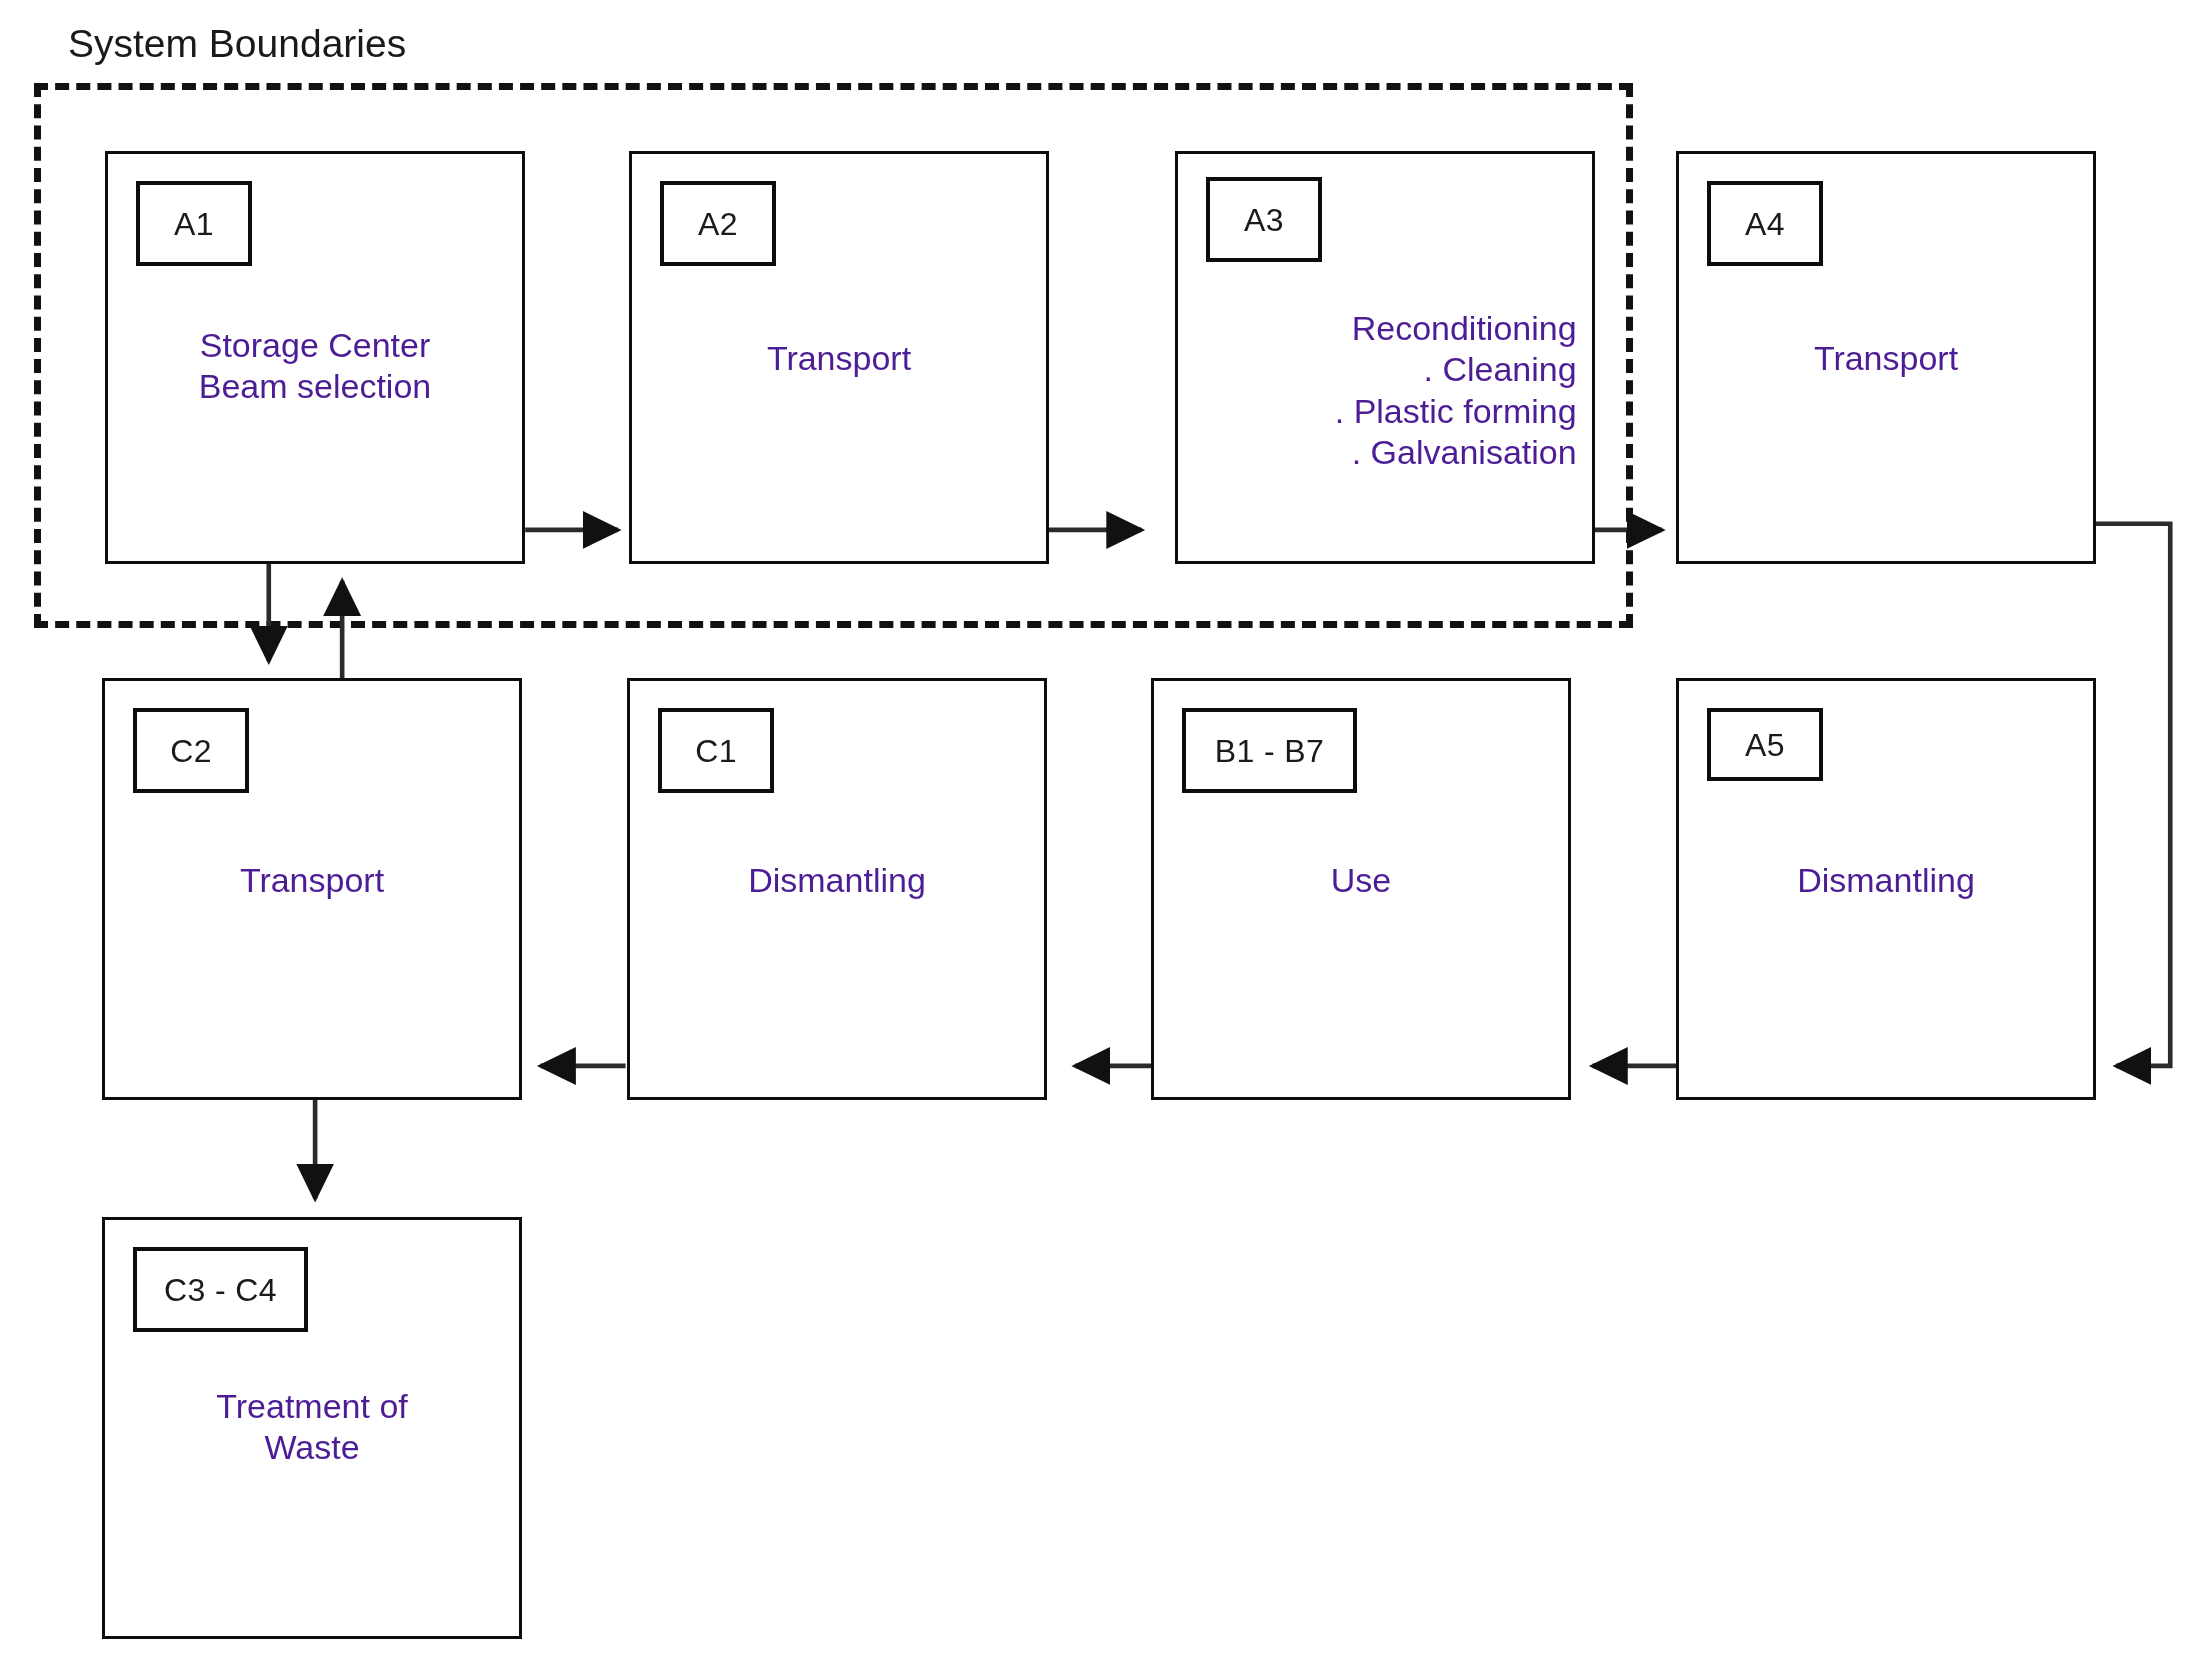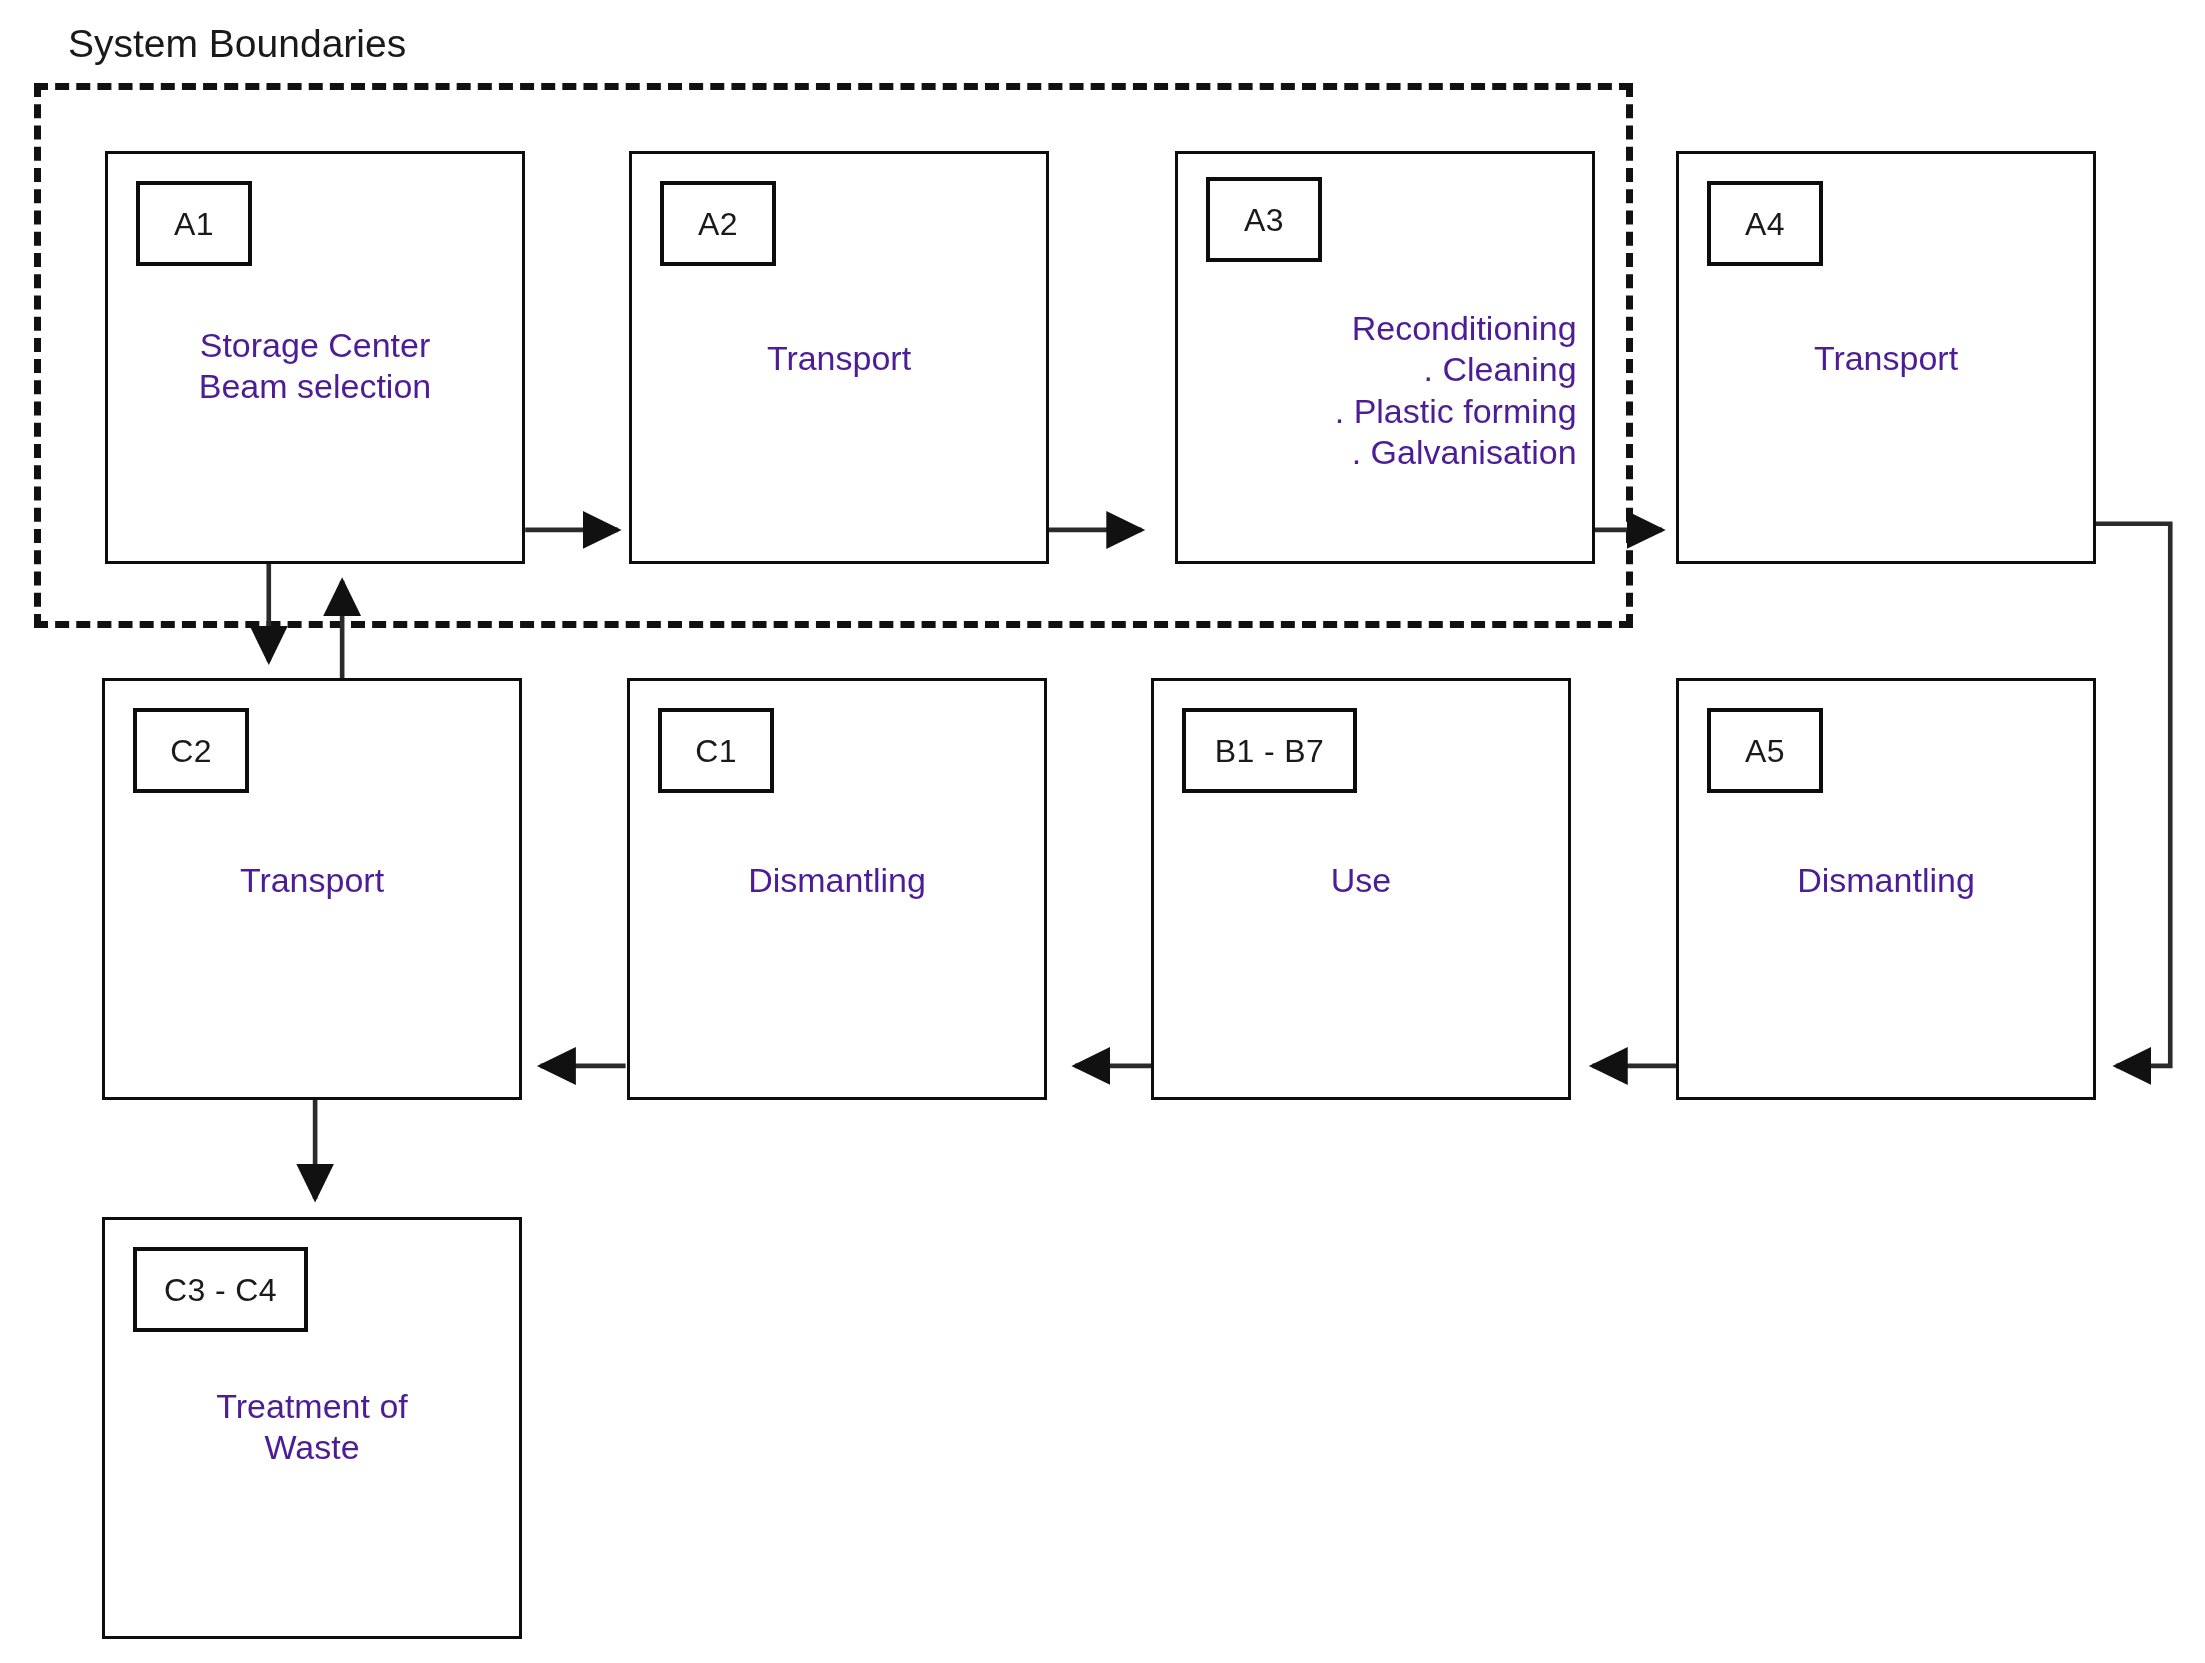--- a/index.html
+++ b/index.html
@@ -169,21 +169,21 @@
   </div>
 
   <div class="pbox" style="left:1151px; top:678px; width:420px; height:422px;">
     <div class="tagbox" style="left:28px; top:27px; width:175px; height:85px;">
       <span class="tag-label">B1 - B7</span>
     </div>
     <div class="box-body" style="top:179px;">Use</div>
   </div>
 
   <div class="pbox" style="left:1676px; top:678px; width:420px; height:422px;">
-    <div class="tagbox" style="left:28px; top:27px; width:116px; height:85px;">
+    <div class="tagbox" style="left:28px; top:27px; width:116px; height:73px;">
       <span class="tag-label">A5</span>
     </div>
     <div class="box-body" style="top:179px;">Dismantling</div>
   </div>
 
   <div class="pbox" style="left:102px; top:1217px; width:420px; height:422px;">
     <div class="tagbox" style="left:28px; top:27px; width:175px; height:85px;">
       <span class="tag-label">C3 - C4</span>
     </div>
     <div class="box-body" style="top:166px;">Treatment of

